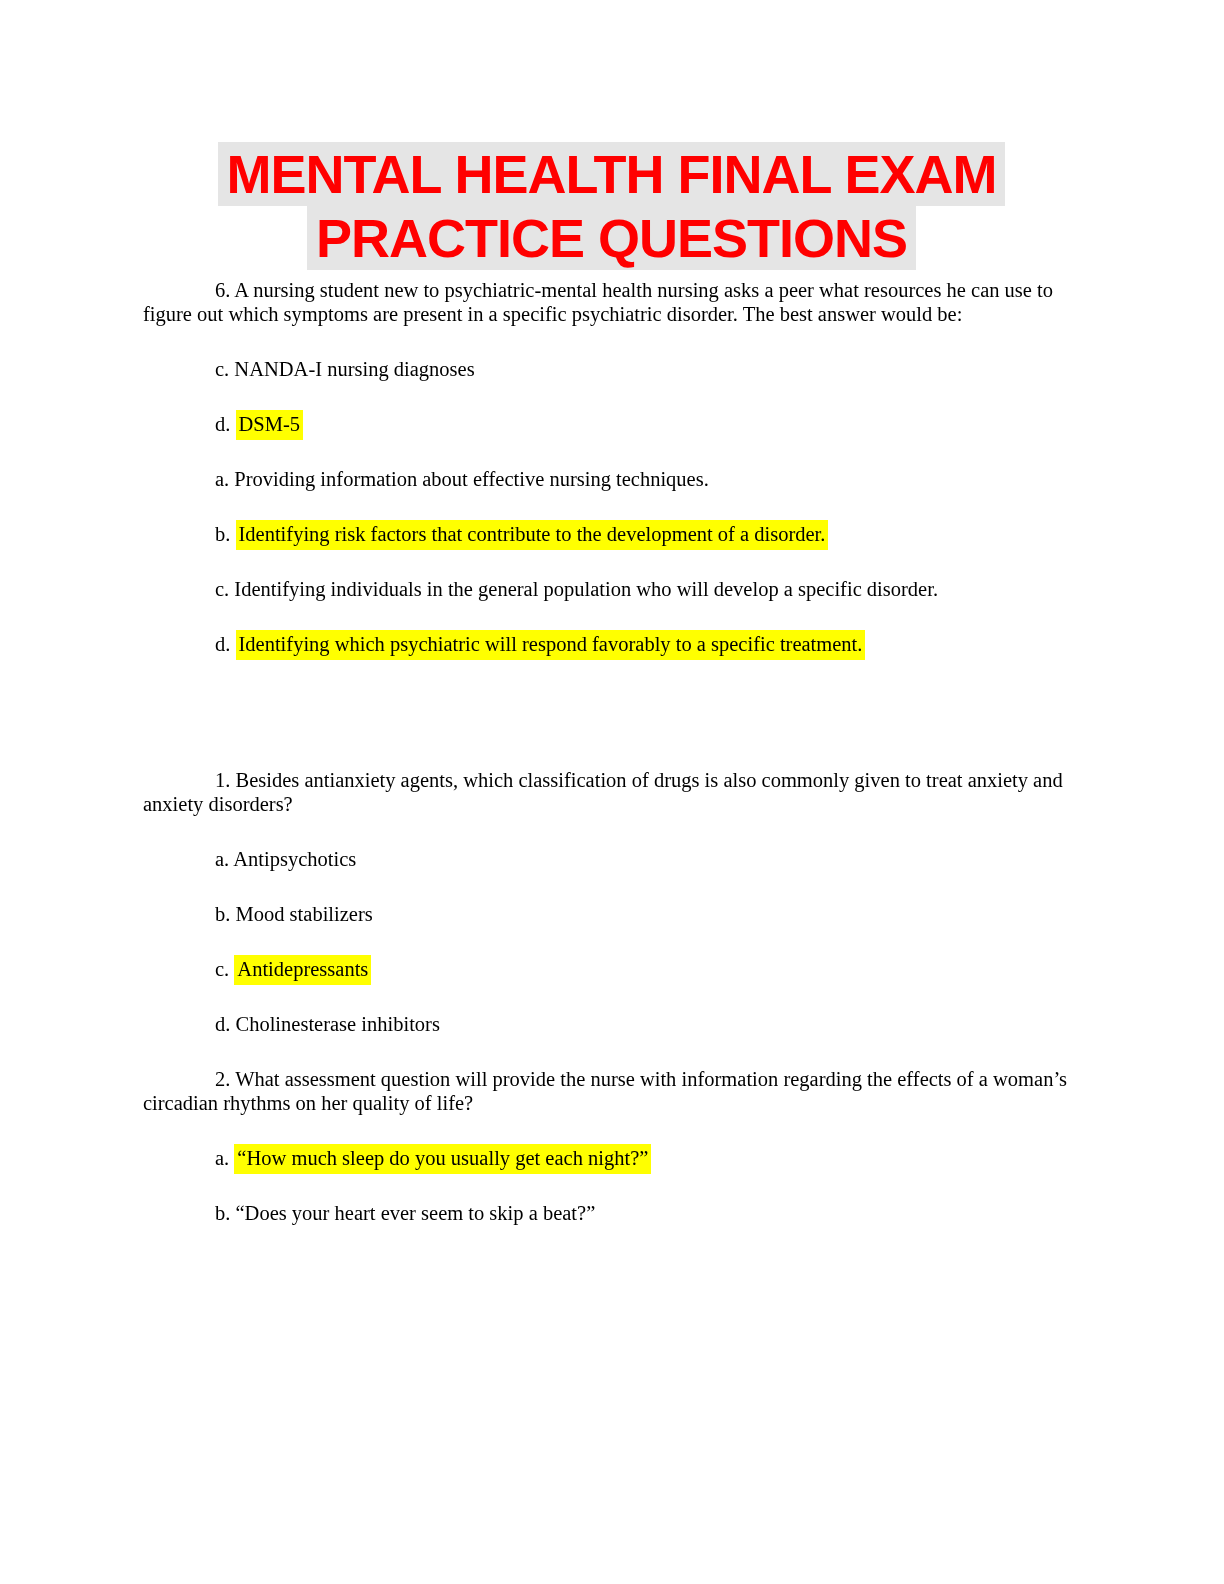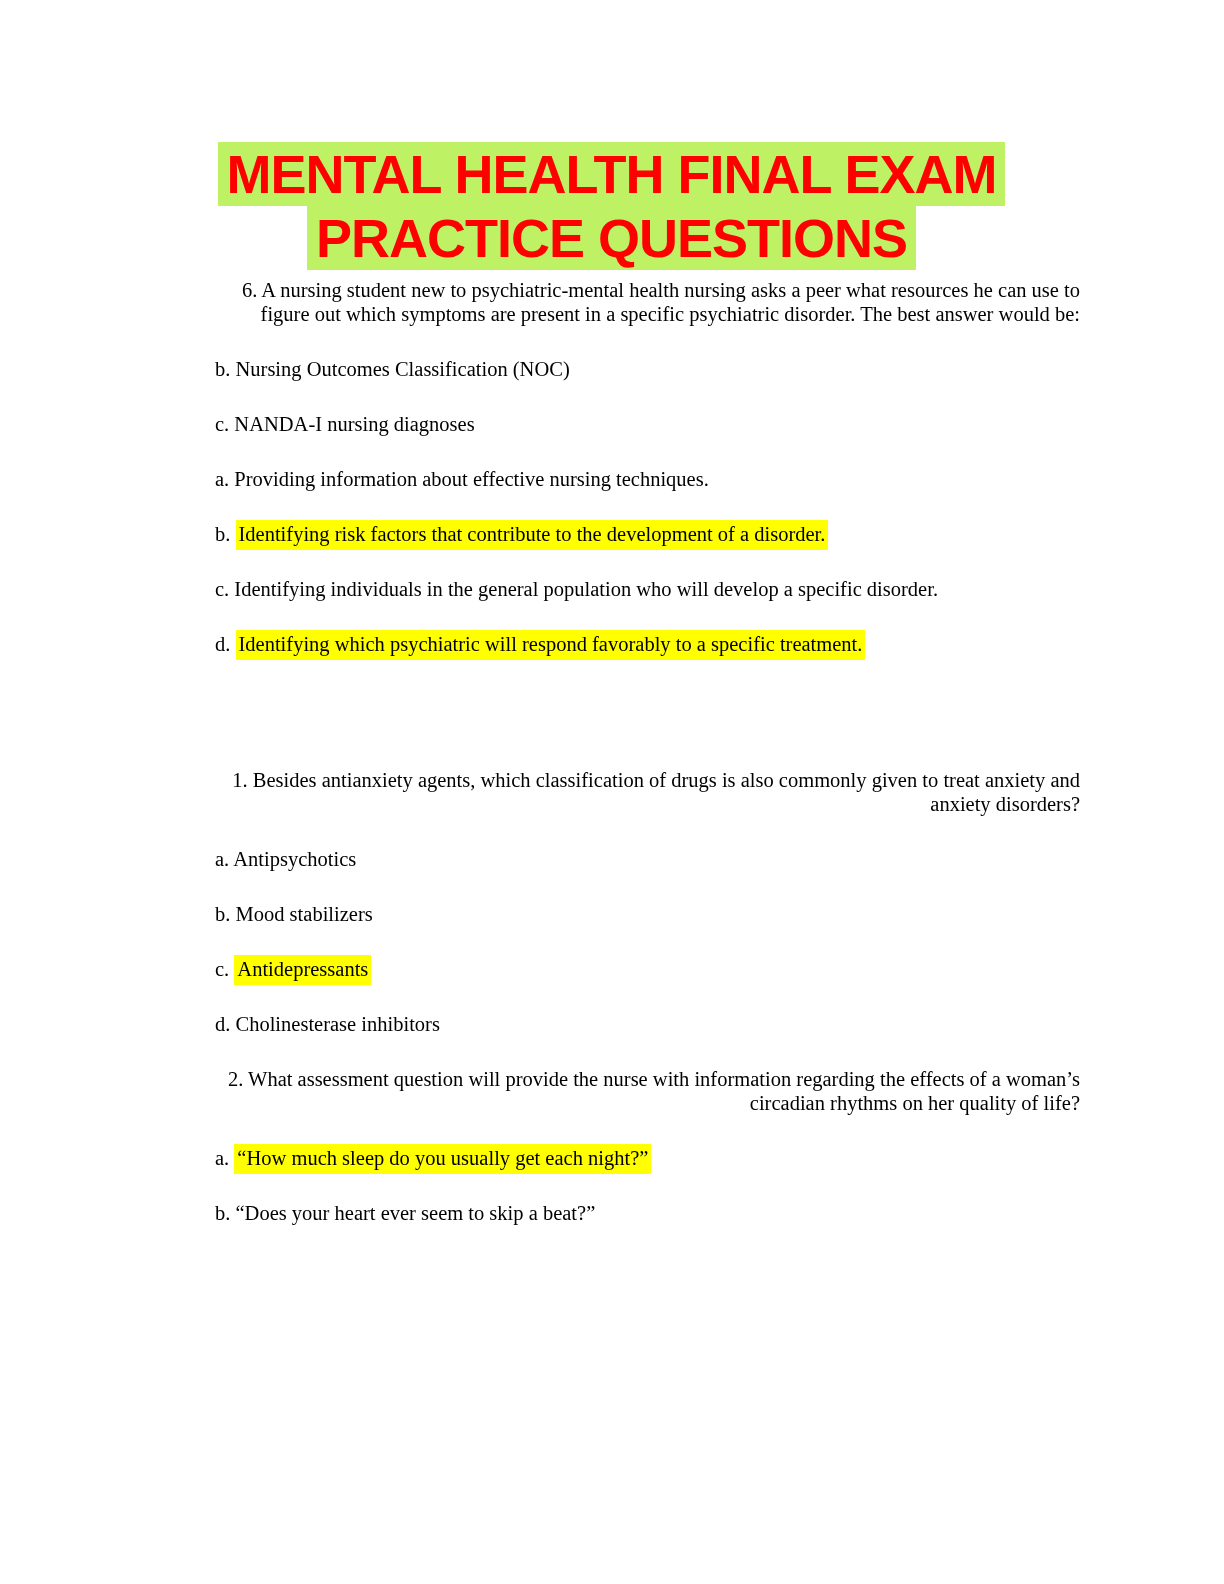--- a/index.html
+++ b/index.html
@@ -25,29 +25,28 @@
     font-family: "Liberation Sans", sans-serif;
     font-weight: bold;
     font-size: 54px;
     line-height: 64px;
     letter-spacing: -1px;
     color: #FF0000;
     text-align: center;
     margin: 0 0 8px 0;
   }
   .hl-title {
-    background: #bef264;
+    background: #e5e5e5;
     padding: 2px 9px;
   }
   .question {
     font-size: 20.5px;
     line-height: 24px;
     text-indent: 72px;
     margin: 31px 0 0 0;
-    text-align: right;
   }
   .question.first {
     margin-top: 0;
   }
   .question.extra-gap {
     margin-top: 112px;
   }
   .option {
     font-size: 20.5px;
     line-height: 24px;
@@ -60,22 +59,22 @@
   }
 </style>
 </head>
 <body>
 
 <div class="page">
 
   <h1 class="doc-title"><span class="hl-title">MENTAL HEALTH FINAL EXAM</span><br><span class="hl-title">PRACTICE QUESTIONS</span></h1>
 
   <p class="question first">6. A nursing student new to psychiatric-mental health nursing asks a peer what resources he can use to figure out which symptoms are present in a specific psychiatric disorder. The best answer would be:</p>
-  <p class="option"><span>b.</span> <span>Nursing Outcomes Classification (NOC)</span></p>
   <p class="option"><span>c.</span> <span>NANDA-I nursing diagnoses</span></p>
+  <p class="option"><span>d.</span> <span class="hl">DSM-5</span></p>
 
   <p class="option"><span>a.</span> <span>Providing information about effective nursing techniques.</span></p>
   <p class="option"><span>b.</span> <span class="hl">Identifying risk factors that contribute to the development of a disorder.</span></p>
   <p class="option"><span>c.</span> <span>Identifying individuals in the general population who will develop a specific disorder.</span></p>
   <p class="option"><span>d.</span> <span class="hl">Identifying which psychiatric will respond favorably to a specific treatment.</span></p>
 
   <p class="question extra-gap">1. Besides antianxiety agents, which classification of drugs is also commonly given to treat anxiety and anxiety disorders?</p>
   <p class="option"><span>a.</span> <span>Antipsychotics</span></p>
   <p class="option"><span>b.</span> <span>Mood stabilizers</span></p>
   <p class="option"><span>c.</span> <span class="hl">Antidepressants</span></p>

